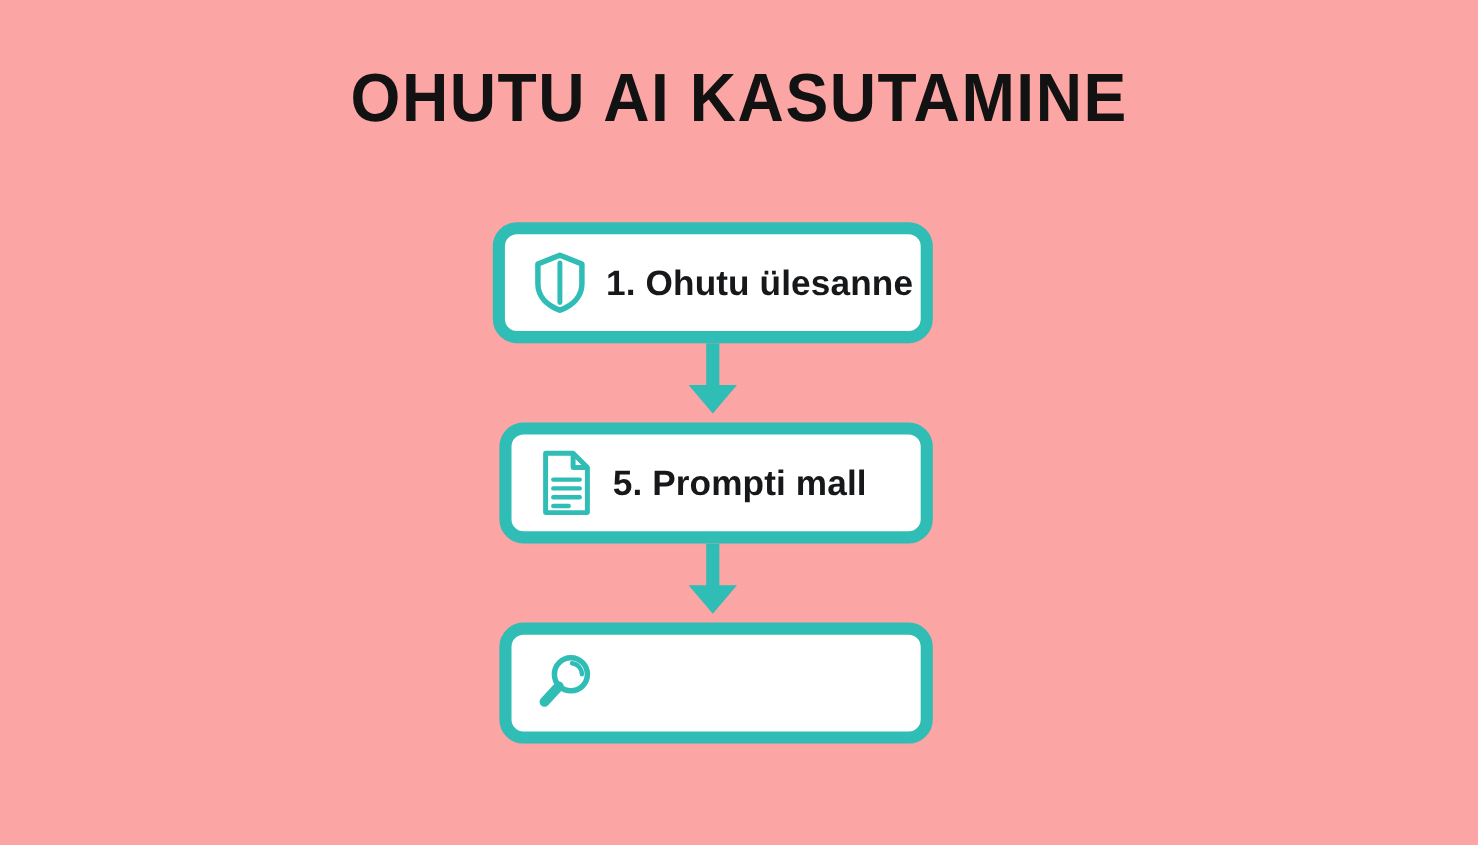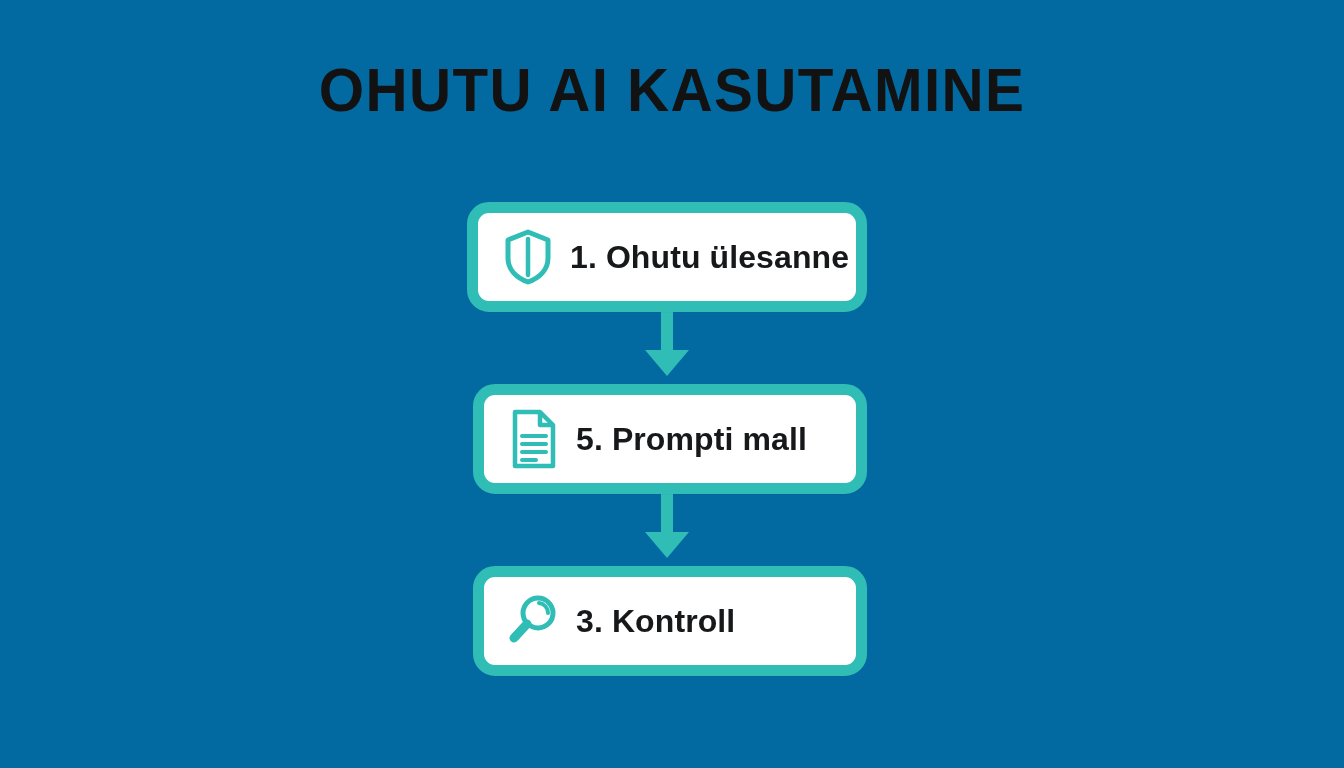--- a/index.html
+++ b/index.html
@@ -12,21 +12,21 @@
     height: 768px;
     background: #fbfcfc;
     font-family: "Liberation Sans", sans-serif;
     overflow: hidden;
     position: relative;
   }
 
   #infographic {
     position: absolute;
     inset: 0;
-    background: #0369a1;
+    background: #fca5a5;
     padding-left: 29px;
   }
 
   
   .title {
     position: absolute;
     top: 52px;
     left: 0;
     width: 1344px;
     text-align: center;
@@ -37,21 +37,21 @@
     color: #121212;
     line-height: 76px;
     white-space: nowrap;
     transform: scaleX(0.94);
     transform-origin: center top;
   }
 
   
   .flow {
     position: absolute;
-    left: 467px;
+    left: 448px;
     top: 202px;
     width: 400px;
   }
 
   .step {
     position: relative;
     box-sizing: border-box;
     width: 400px;
     height: 110px;
     border: 11px solid #2fbdb6;
@@ -155,17 +155,16 @@
     </div>
 
     <div class="step third">
       <span class="step-icon">
         <svg width="54" height="56" viewBox="0 0 54 56" fill="none" aria-hidden="true">
           <circle cx="31" cy="20" r="15" stroke="#2fbdb6" stroke-width="5" fill="none"></circle>
           <path d="M20 31 L7 45" stroke="#2fbdb6" stroke-width="9" stroke-linecap="round"></path>
           <path d="M32 10 A10 10 0 0 1 41 20" stroke="#2fbdb6" stroke-width="4" stroke-linecap="round" fill="none"></path>
         </svg>
       </span>
-      <span class="step-label">3. Kontroll</span>
     </div>
 
   </div>
 </div>
 
 </body></html>

